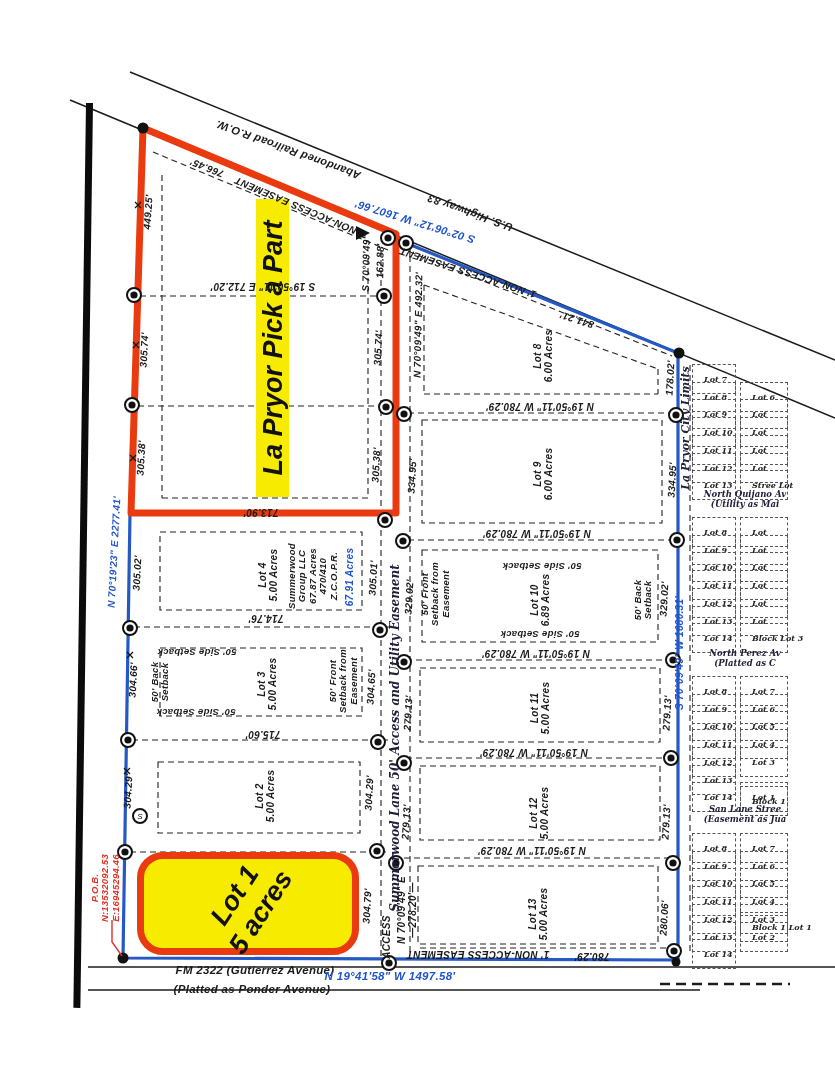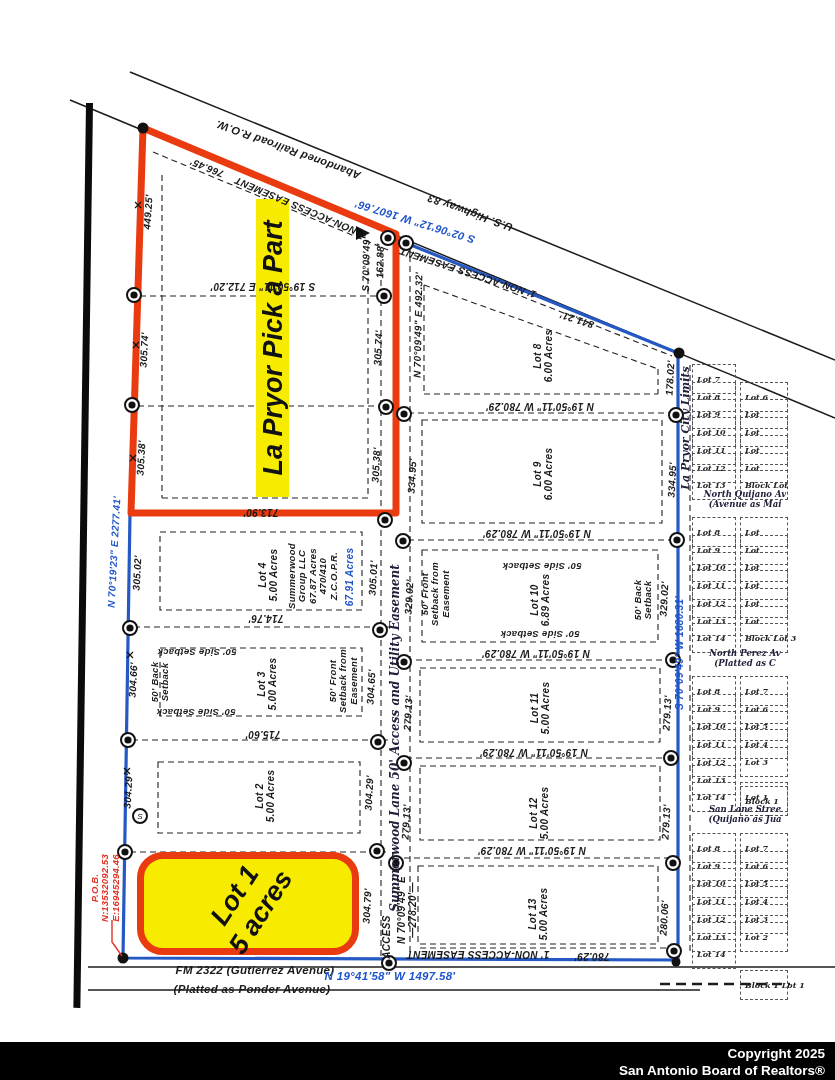--- a/index.html
+++ b/index.html
@@ -19,21 +19,21 @@
   #lot1 .txt{position:absolute;left:50%;top:50%;transform:translate(-50%,-50%) rotate(-57deg);
       font:bold italic 27px "Liberation Sans",sans-serif;color:#111;text-align:center;line-height:1.15;white-space:nowrap;}
   #scanbar{position:absolute;left:86px;top:103px;width:7px;height:905px;background:#0b0b0b;
       transform-origin:top center;transform:rotate(0.8deg);}
   #footer{position:absolute;left:0;top:1042px;width:835px;height:38px;background:#000;
       color:#fff;text-align:right;box-sizing:border-box;padding:3px 10px 0 0;
       font:bold 13.5px "Liberation Sans",sans-serif;line-height:17px;}
   #strip{position:absolute;left:0;top:0;width:835px;height:1080px;pointer-events:none;}
   .cell{position:absolute;height:30px;box-sizing:border-box;border:1px dashed #555;
       font:bold italic 8px "DejaVu Serif",serif;color:#222;display:flex;align-items:center;
-      padding-left:4px;white-space:nowrap;overflow:visible;background:transparent;}
+      padding-left:11px;white-space:nowrap;overflow:visible;background:transparent;}
   .street{position:absolute;left:690px;width:110px;text-align:center;
       font:bold italic 8.5px "DejaVu Serif",serif;color:#20203a;line-height:1.15;white-space:nowrap;}
   .cityl{font-family:"DejaVu Serif",serif;font-weight:bold;font-style:italic;color:#20203a;}
 </style>
 </head>
 <body>
 
 <div id="stage">
 
   <svg width="835" height="1080">
@@ -416,21 +416,21 @@
       <div class="cell" style="left: 692px; width: 44px; top: 399.4px;">Lot 9</div>
       <div class="cell" style="left: 692px; width: 44px; top: 417.1px;">Lot 10</div>
       <div class="cell" style="left: 692px; width: 44px; top: 434.8px;">Lot 11</div>
       <div class="cell" style="left: 692px; width: 44px; top: 452.5px;">Lot 12</div>
       <div class="cell" style="left: 692px; width: 44px; top: 470.2px;">Lot 13</div>
       <div class="cell" style="left: 740px; width: 48px; top: 381.7px;">Lot 6</div>
       <div class="cell" style="left: 740px; width: 48px; top: 399.4px;">Lot</div>
       <div class="cell" style="left: 740px; width: 48px; top: 417.1px;">Lot</div>
       <div class="cell" style="left: 740px; width: 48px; top: 434.8px;">Lot</div>
       <div class="cell" style="left: 740px; width: 48px; top: 452.5px;">Lot</div>
-      <div class="cell" style="left: 740px; width: 48px; top: 470.2px;">Block Lot</div>
+      <div class="cell" style="left: 740px; width: 48px; top: 470.2px;">Stree Lot</div>
       <div class="cell" style="left: 692px; width: 44px; top: 517px;">Lot 8</div>
       <div class="cell" style="left: 692px; width: 44px; top: 534.7px;">Lot 9</div>
       <div class="cell" style="left: 692px; width: 44px; top: 552.4px;">Lot 10</div>
       <div class="cell" style="left: 692px; width: 44px; top: 570.1px;">Lot 11</div>
       <div class="cell" style="left: 692px; width: 44px; top: 587.8px;">Lot 12</div>
       <div class="cell" style="left: 692px; width: 44px; top: 605.5px;">Lot 13</div>
       <div class="cell" style="left: 692px; width: 44px; top: 623.2px;">Lot 14</div>
       <div class="cell" style="left: 740px; width: 48px; top: 517px;">Lot</div>
       <div class="cell" style="left: 740px; width: 48px; top: 534.7px;">Lot</div>
       <div class="cell" style="left: 740px; width: 48px; top: 552.4px;">Lot</div>
@@ -458,33 +458,29 @@
       <div class="cell" style="left: 692px; width: 44px; top: 886.1px;">Lot 11</div>
       <div class="cell" style="left: 692px; width: 44px; top: 903.8px;">Lot 12</div>
       <div class="cell" style="left: 692px; width: 44px; top: 921.5px;">Lot 13</div>
       <div class="cell" style="left: 692px; width: 44px; top: 939.2px;">Lot 14</div>
       <div class="cell" style="left: 740px; width: 48px; top: 833px;">Lot 7</div>
       <div class="cell" style="left: 740px; width: 48px; top: 850.7px;">Lot 6</div>
       <div class="cell" style="left: 740px; width: 48px; top: 868.4px;">Lot 5</div>
       <div class="cell" style="left: 740px; width: 48px; top: 886.1px;">Lot 4</div>
       <div class="cell" style="left: 740px; width: 48px; top: 903.8px;">Lot 3</div>
       <div class="cell" style="left: 740px; width: 48px; top: 921.5px;">Lot 2</div>
-      <div class="cell" style="left: 740px; width: 48px; top: 970px;">Block 1 Lot 1</div>
+      <div class="cell" style="left: 740px; width: 48px; top: 912px;">Block 1 Lot 1</div>
       <div class="street" style="top: 490px;">
         <div>North Quijano Av</div>
-        <div>(Avenue as Mai</div>
+        <div>(Utility as Mai</div>
       </div>
       <div class="street" style="top: 649px;">
         <div>North Perez Av</div>
         <div>(Platted as C</div>
       </div>
       <div class="street" style="top: 805px;">
         <div>San Lane Stree</div>
-        <div>(Quijano as Jua</div>
+        <div>(Easement as Jua</div>
       </div>
     </div>
 
   <div id="scanbar"></div>
-  <div id="footer">
-    <div>Copyright 2025</div>
-    <div>San Antonio Board of Realtors®</div>
-  </div>
 </div>
 
 </body></html>

